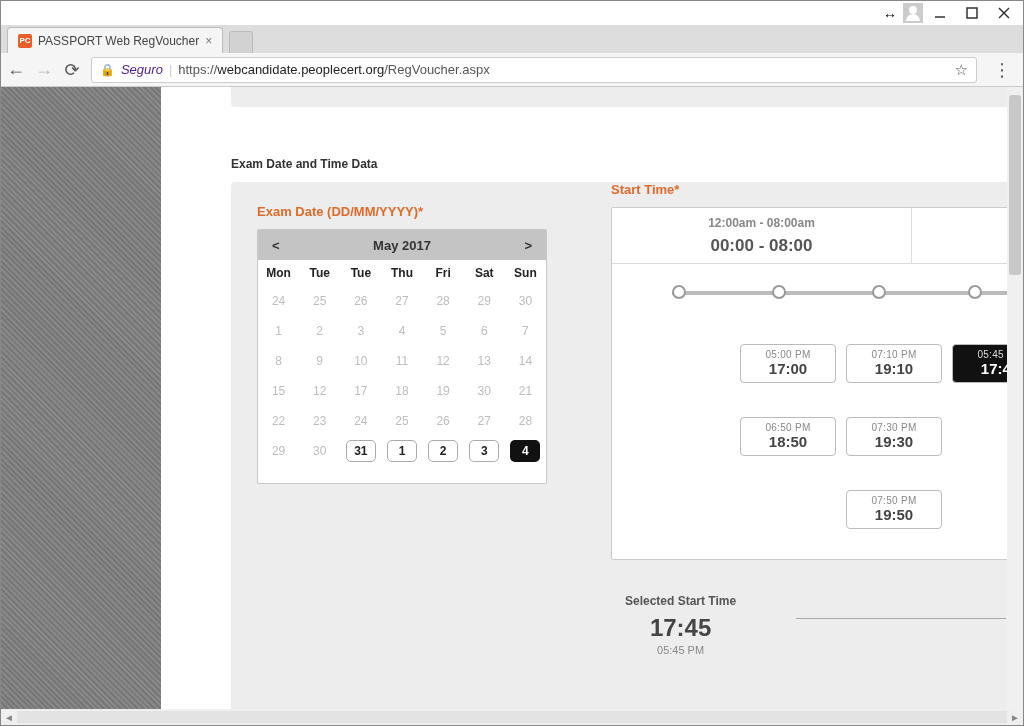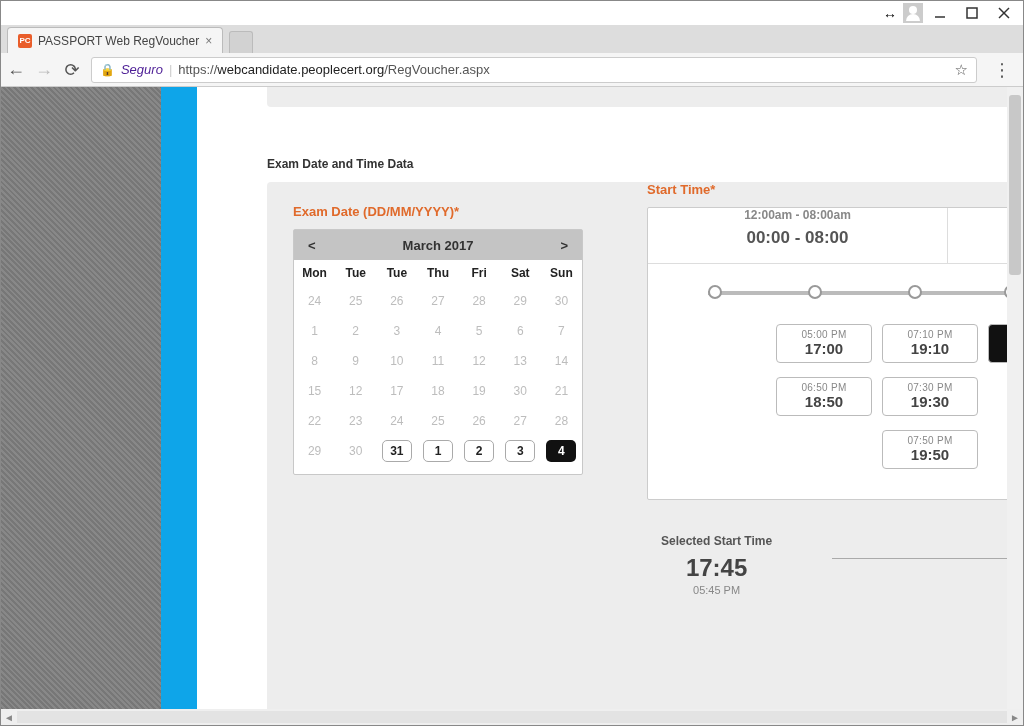--- a/index.html
+++ b/index.html
@@ -26,60 +26,60 @@
   .navicon { width:18px; color:#555; font-size:18px; text-align:center;}
   .addrfield{ flex:1; height:26px; background:#fff; border:1px solid #ccc; border-radius:3px; display:flex; align-items:center; padding:0 8px; gap:6px; font-size:13px;}
   .lock { color:#0a7f2e; font-size:12px;}
   .secure{ color:#4c1d95;font-style:italic; }
   .url  { color:#555; }
   .url .host{color:#222;}
   .star { color:#555; font-size:15px;}
   .menu3{ font-size:18px; color:#555; padding:0 6px;}
 
   
-  .viewport { flex:1; display:flex; overflow:hidden; background:#0ea5e9;gap:36px;}
+  .viewport { flex:1; display:flex; overflow:hidden; background:#0ea5e9;}
   .leftgutter{ width:160px; min-width:160px;
     background: repeating-linear-gradient(45deg,#777 0 2px,#888 2px 4px); }
   .page { flex:1; background:#fff; padding:10px 0 0 0; position:relative; overflow:hidden;}
 
   .graycard { position:absolute; left:70px; top:0; right:0; height:20px; background:#ededed; border-radius:0 0 0 4px;}
 
   .section-heading{ position:absolute; left:70px; top:70px; font-size:12px; font-weight:bold; color:#333;}
 
   .inner { position:absolute; left:70px; top:95px; right:0; bottom:0; background:#ededed; border-radius:4px 0 0 0; padding:22px 0 0 26px;}
 
   .field-label{ font-size:13px; color:#e06a2b; font-weight:bold; margin-bottom:10px;}
 
   
   .calendar { width:290px; border:1px solid #c8c8c8; background:#fff; border-radius:2px;}
   .cal-head { height:30px; background:#c4c4c4; display:flex; align-items:center; justify-content:space-between; padding:0 14px; font-weight:bold; color:#333; font-size:13px;}
   .cal-head .ym{ flex:1; text-align:center;}
-  .cal-grid { display:grid; grid-template-columns:repeat(7,1fr); text-align:center; padding-bottom:8px;}
+  .cal-grid { display:grid; grid-template-columns:repeat(7,1fr); text-align:center; padding-bottom:17px;}
   .dow { font-weight:bold; font-size:12px; color:#222; padding:6px 0;}
   .day { font-size:12px; color:#bdbdbd; padding:4px 0;}
   .day .cell{ display:inline-flex; width:30px; height:22px; align-items:center; justify-content:center; border-radius:5px;}
   .day.av .cell{ color:#222; font-weight:bold; border:1px solid #aaa; background:#fff;}
   .day.sel .cell{ background:#111; color:#fff; font-weight:bold;}
 
   
   .rightcol { position:absolute; left:380px; top:0;}
   .time-block{ border:1px solid #ccc; background:#fff; border-radius:2px; margin-top:10px; width:650px; padding-bottom:30px;}
   .range-tabs{ border-bottom:1px solid #ddd; height:56px; display:flex;}
-  .range-tab { flex: 0 0 300px; text-align:center; padding-top:0; border-right:1px solid #ddd;}
+  .range-tab { flex: 0 0 300px; text-align:center; padding-top:8px; border-right:1px solid #ddd;}
   .range-tab .r1{ font-size:12px; color:#888; font-weight:bold;}
   .range-tab .r2{ font-size:17px; color:#555; font-weight:bold; margin-top:6px;}
   .range-tab.part{ flex:0 0 350px; padding-left:4px;}
 
   .slider { position:relative; height:30px; margin:14px 20px 16px 20px;}
   .slider .track{ position:absolute; left:40px; right:0; top:13px; height:4px; background:#bbb;}
   .slider .node { position:absolute; top:7px; width:14px;height:14px;border:2px solid #999;border-radius:50%;background:#fff;}
   .n1{left:40px;} .n2{left:140px;} .n3{left:240px;} .n4{left:336px;}
 
   .slots { display:grid; grid-template-columns:repeat(3,96px); gap:14px 10px; margin-left:128px;}
-  .slot  { border:1px solid #bbb; border-radius:4px; text-align:center; padding:4px 0 5px 0; background:#fff;}
+  .slot  { border:1px solid #bbb; border-radius:4px; text-align:center; padding:4px 0 5px 0; background:#fff;margin-top:20px;}
   .slot .s1{ font-size:10px; color:#888; letter-spacing:.3px;}
   .slot .s2{ font-size:15px; font-weight:bold; color:#444;}
   .slot.sel{ background:#111;}
   .slot.sel .s1{color:#ddd;} .slot.sel .s2{color:#fff;}
   .slot.placeholder{visibility:hidden;}
 
   .sel-row{ margin-top:34px; display:flex; align-items:flex-start; gap:60px; padding-left:14px;}
   .sel-label{ font-size:12px; font-weight:bold; color:#555;}
   .sel-time { font-size:24px; font-weight:bold; color:#444; margin-top:6px; text-align:center;}
   .sel-sub  { font-size:11px; color:#888; text-align:center; margin-top:2px;}
@@ -154,21 +154,21 @@
 
       <div class="section-heading">Exam Date and Time Data</div>
 
       <div class="inner">
 
         <div class="field-label">Exam Date (DD/MM/YYYY)*</div>
 
         <div class="calendar">
           <div class="cal-head">
             <span>&lt;</span>
-            <span class="ym">March 2017</span>
+            <span class="ym">May 2017</span>
             <span>&gt;</span>
           </div>
           <div class="cal-grid" id="cal-grid">
               <div class="dow">Mon</div>
               <div class="dow">Tue</div>
               <div class="dow">Tue</div>
               <div class="dow">Thu</div>
               <div class="dow">Fri</div>
               <div class="dow">Sat</div>
               <div class="dow">Sun</div>

